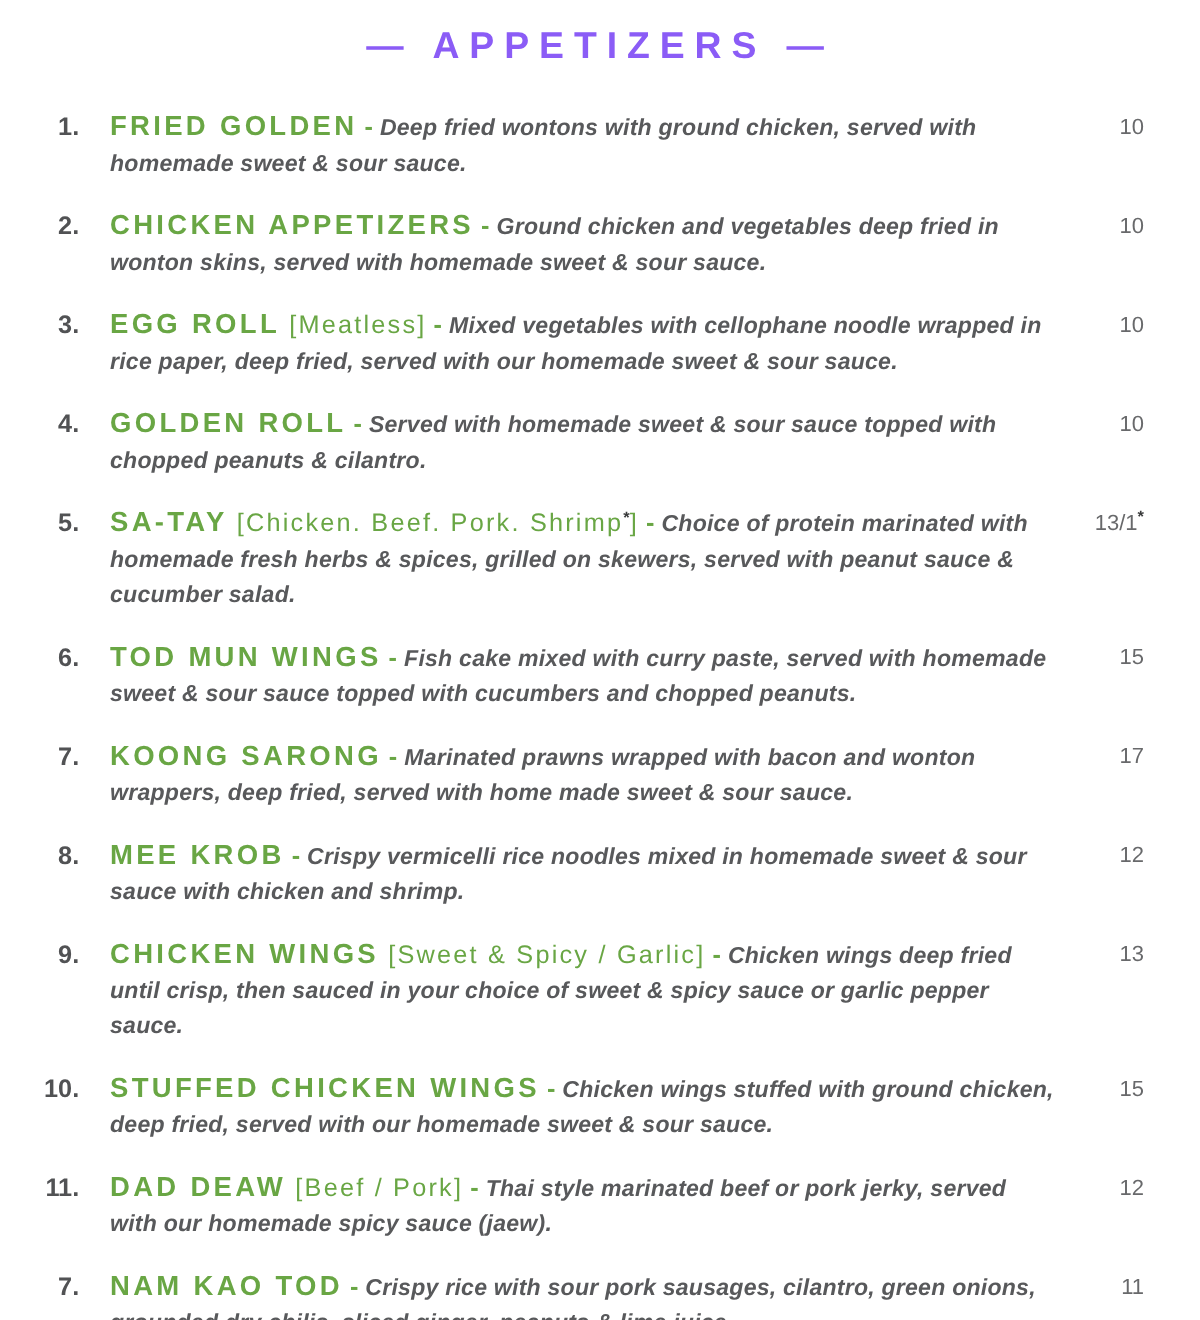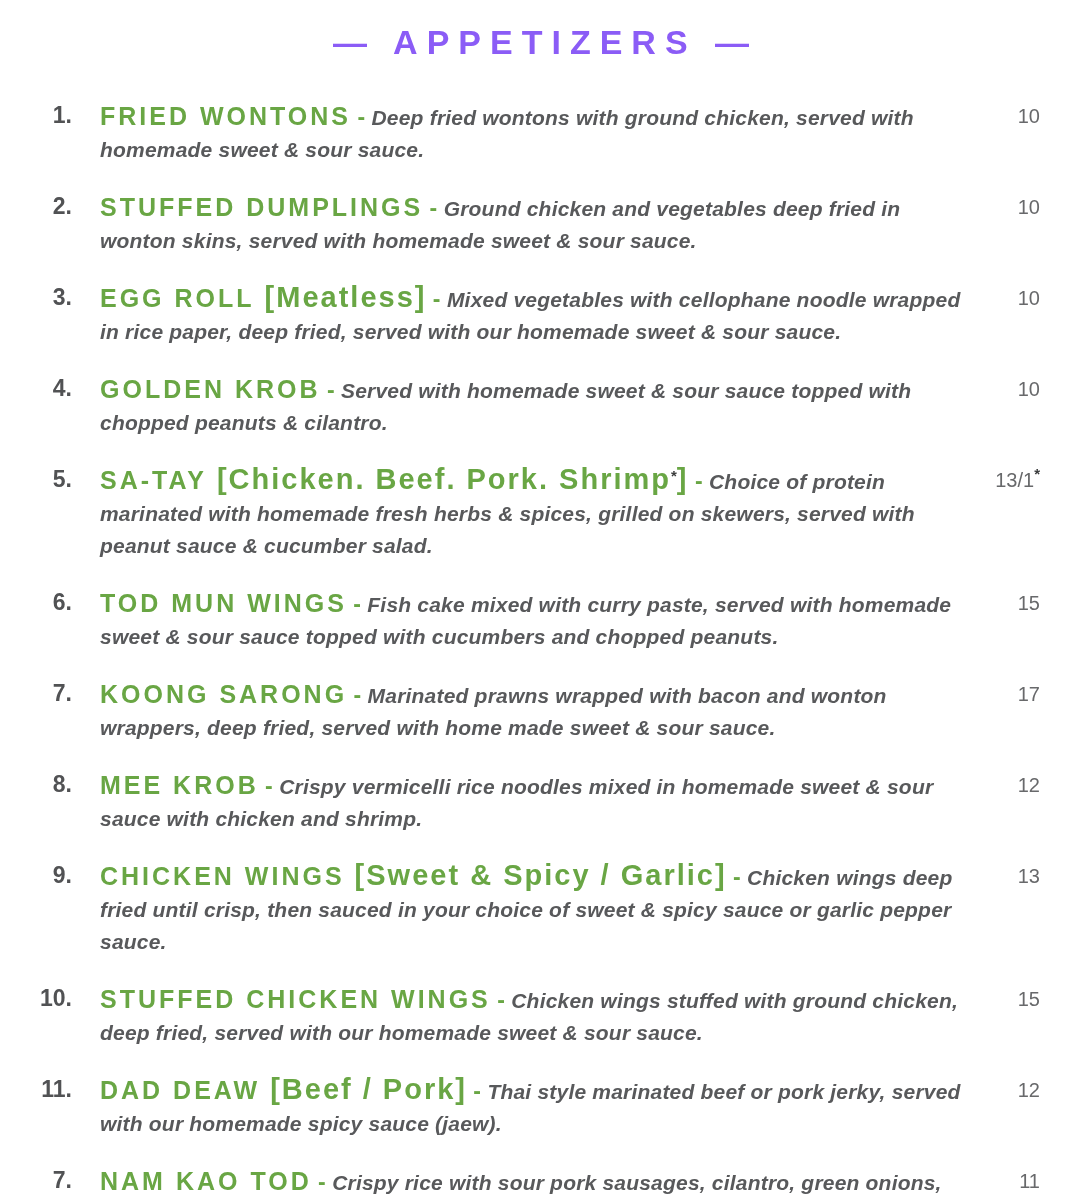--- a/index.html
+++ b/index.html
@@ -50,22 +50,22 @@
     line-height: 32px;
   }
   .title {
     color: #69A644;
     font-weight: bold;
     font-size: 25px;
     letter-spacing: 3px;
   }
   .bracket {
     color: #69A644;
-    font-weight: 700;
-    font-size: 29px;
+    font-weight: 400;
+    font-size: 23px;
     letter-spacing: 2px;
   }
   .sep {
     color: #69A644;
     font-weight: bold;
     font-size: 23px;
   }
   .desc {
     color: #58595B;
     font-weight: bold;
@@ -93,39 +93,39 @@
   
 </style>
 </head>
 <body>
 
 <div class="menu">
   <h1 class="header">— APPETIZERS —</h1>
   <div class="items" id="items">
   <div class="item">
     <div class="num">1.</div>
-    <p class="body"><span class="title">FRIED WONTONS</span><span class="bracket"></span><sup class="ast"></sup><span class="bracket"></span><span class="sep"> - </span><span class="desc">Deep fried wontons with ground chicken, served with homemade sweet &amp; sour sauce.</span></p>
+    <p class="body"><span class="title">FRIED GOLDEN</span><span class="bracket"></span><sup class="ast"></sup><span class="bracket"></span><span class="sep"> - </span><span class="desc">Deep fried wontons with ground chicken, served with homemade sweet &amp; sour sauce.</span></p>
     <div class="price"><span>10</span><sup class="ast"></sup></div>
   </div>
 
   <div class="item">
     <div class="num">2.</div>
-    <p class="body"><span class="title">STUFFED DUMPLINGS</span><span class="bracket"></span><sup class="ast"></sup><span class="bracket"></span><span class="sep"> - </span><span class="desc">Ground chicken and vegetables deep fried in wonton skins, served with homemade sweet &amp; sour sauce.</span></p>
+    <p class="body"><span class="title">CHICKEN APPETIZERS</span><span class="bracket"></span><sup class="ast"></sup><span class="bracket"></span><span class="sep"> - </span><span class="desc">Ground chicken and vegetables deep fried in wonton skins, served with homemade sweet &amp; sour sauce.</span></p>
     <div class="price"><span>10</span><sup class="ast"></sup></div>
   </div>
 
   <div class="item">
     <div class="num">3.</div>
     <p class="body"><span class="title">EGG ROLL</span><span class="bracket"> [Meatless]</span><sup class="ast"></sup><span class="bracket"></span><span class="sep"> - </span><span class="desc">Mixed vegetables with cellophane noodle wrapped in rice paper, deep fried, served with our homemade sweet &amp; sour sauce.</span></p>
     <div class="price"><span>10</span><sup class="ast"></sup></div>
   </div>
 
   <div class="item">
     <div class="num">4.</div>
-    <p class="body"><span class="title">GOLDEN KROB</span><span class="bracket"></span><sup class="ast"></sup><span class="bracket"></span><span class="sep"> - </span><span class="desc">Served with homemade sweet &amp; sour sauce topped with chopped peanuts &amp; cilantro.</span></p>
+    <p class="body"><span class="title">GOLDEN ROLL</span><span class="bracket"></span><sup class="ast"></sup><span class="bracket"></span><span class="sep"> - </span><span class="desc">Served with homemade sweet &amp; sour sauce topped with chopped peanuts &amp; cilantro.</span></p>
     <div class="price"><span>10</span><sup class="ast"></sup></div>
   </div>
 
   <div class="item">
     <div class="num">5.</div>
     <p class="body"><span class="title">SA-TAY</span><span class="bracket"> [Chicken. Beef. Pork. Shrimp</span><sup class="ast">*</sup><span class="bracket">]</span><span class="sep"> - </span><span class="desc">Choice of protein marinated with homemade fresh herbs &amp; spices, grilled on skewers, served with peanut sauce &amp; cucumber salad.</span></p>
     <div class="price"><span>13/1</span><sup class="ast">*</sup></div>
   </div>
 
   <div class="item">

